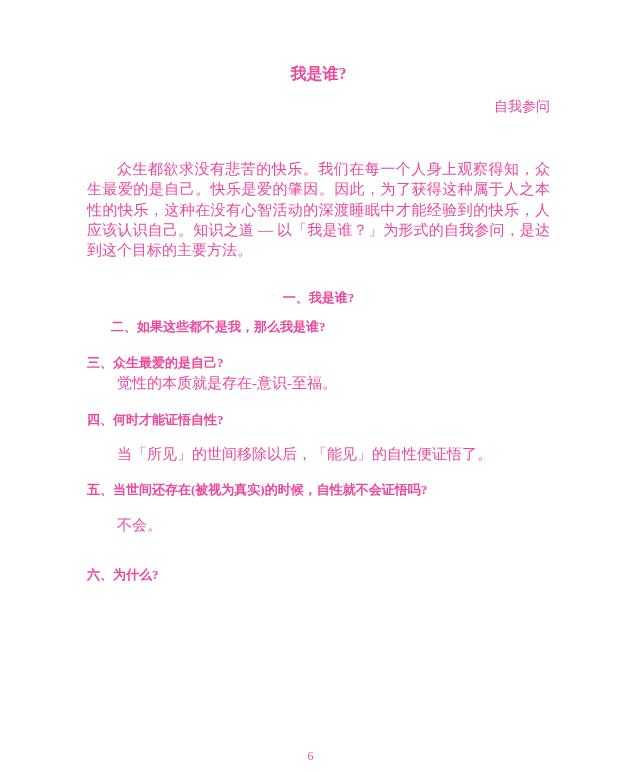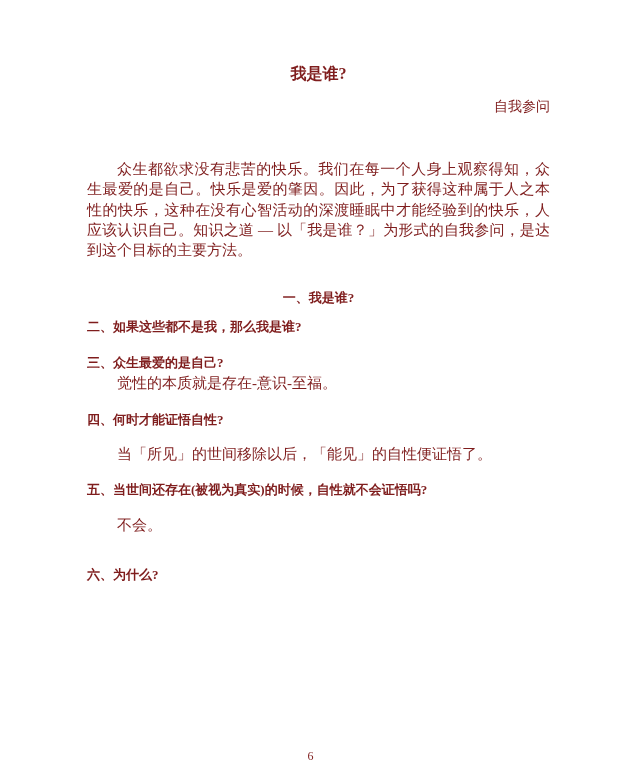--- a/index.html
+++ b/index.html
@@ -8,21 +8,21 @@
     background: #ffffff;
   }
   .page {
     position: relative;
     width: 621px;
     height: 772px;
     box-sizing: border-box;
     background: #ffffff;
     padding: 64px 71px 16px 87px;
     font-family: "Liberation Serif", "DejaVu Serif", serif;
-    color: #7f1d1d;
+    color: #ec4899;
     overflow: hidden;
   }
   .doc-title {
     margin: 0;
     font-size: 16px;
     line-height: 20px;
     font-weight: bold;
     text-align: center;
   }
   .doc-subtitle {
@@ -42,21 +42,21 @@
   }
   .sec-heading {
     margin: 0;
     font-size: 13px;
     line-height: 20px;
     font-weight: bold;
   }
   .m-intro { margin-top: 42px; }
   .m-h1 { margin-top: 28px; text-align: center; }
   .m-p1 { margin-top: 14px; }
-  .m-h2 { margin-top: 9px; }
+  .m-h2 { margin-top: 9px; margin-left: 24px; }
   .m-p2 { margin-top: 13px; }
   .m-h3 { margin-top: 16px; }
   .m-p3 { margin-top: 0; }
   .m-h4 { margin-top: 16px; }
   .m-p4 { margin-top: 14px; }
   .m-h5 { margin-top: 16px; }
   .m-p5 { margin-top: 15px; }
   .m-h6 { margin-top: 30px; }
   .page-number {
     position: absolute;

